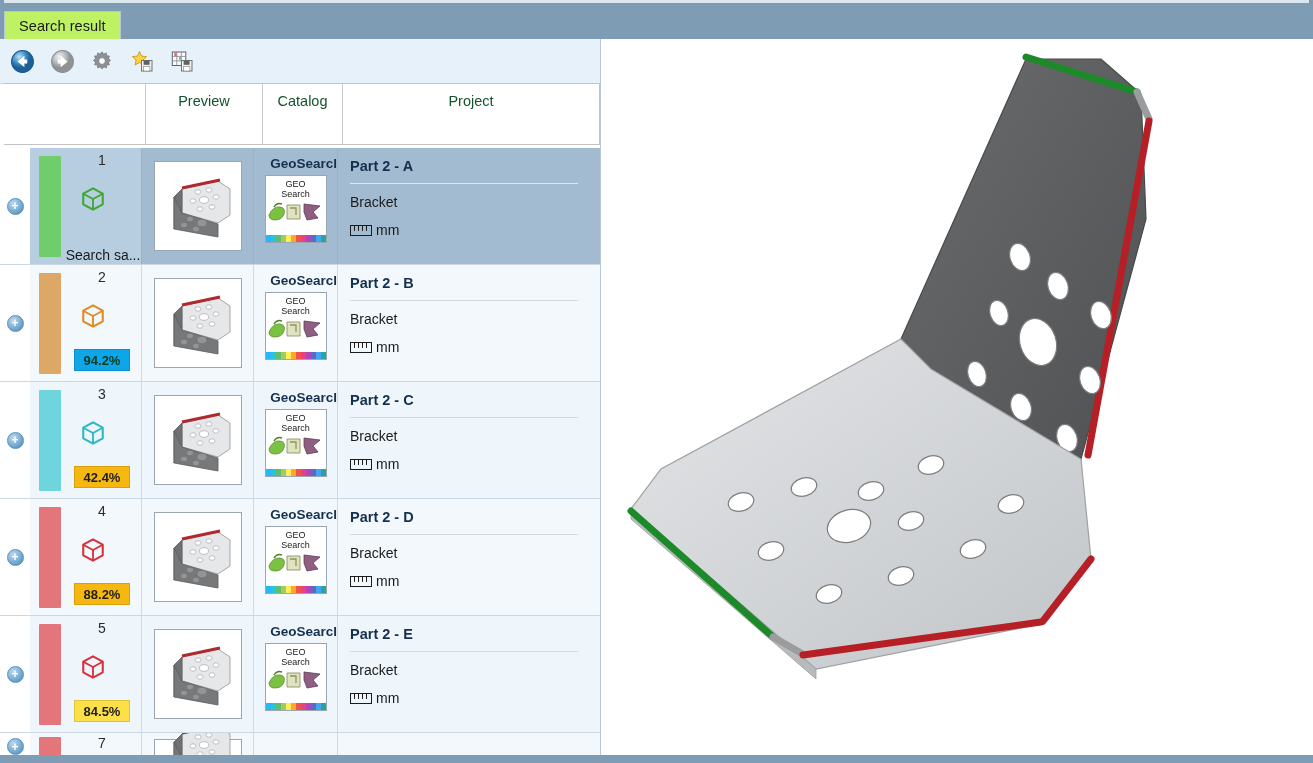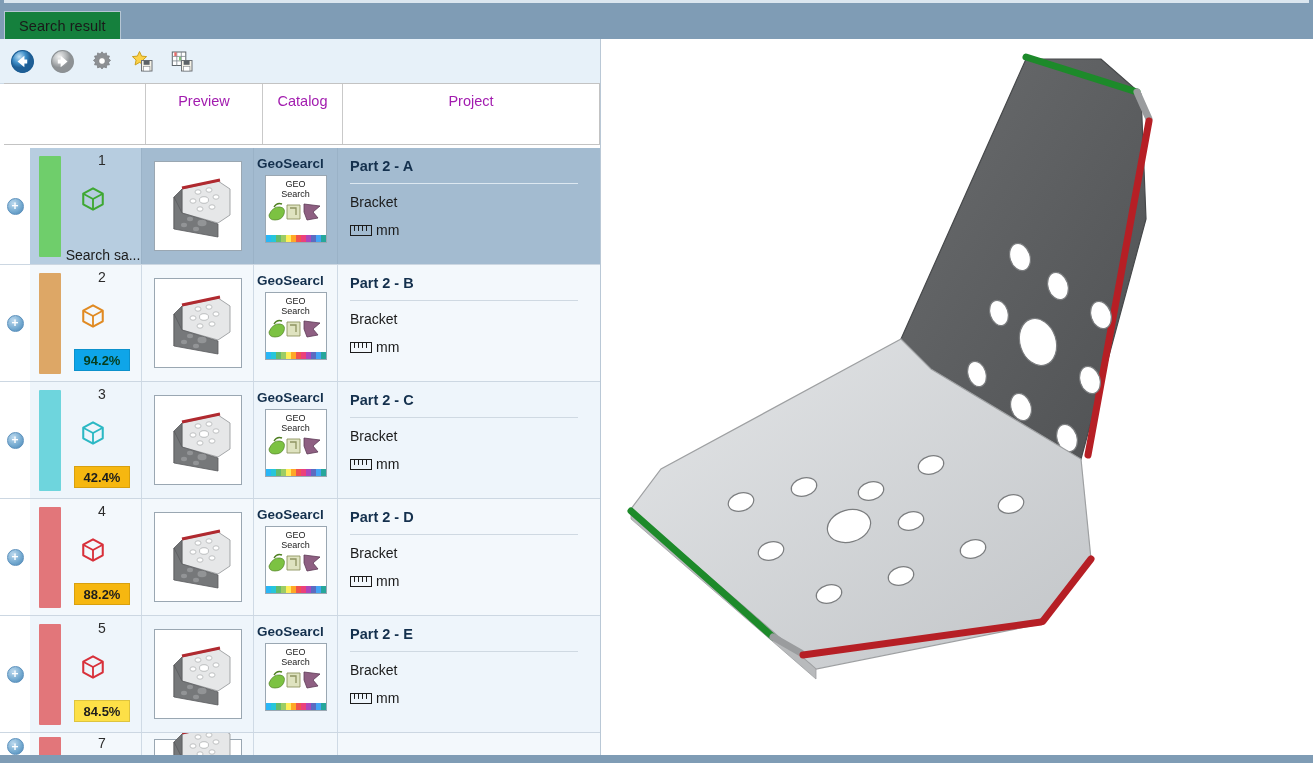--- a/index.html
+++ b/index.html
@@ -11,21 +11,21 @@
   .app{position:relative;width:1313px;height:763px;}
 
   
   .top-strip{position:absolute;left:0;top:0;width:1313px;height:6px;background:#7f9cb5;}
   .top-strip-inner{position:absolute;left:4px;top:0;width:1305px;height:3px;background:#dbe6ef;}
 
   
   .tabbar{position:absolute;left:0;top:6px;width:1313px;height:33px;background:#7f9cb5;}
   .tab{
     position:absolute;left:4px;top:5px;height:28px;
-    background:#15803d;border:1px solid #b6c6d4;border-bottom:none;
+    background:#bef264;border:1px solid #b6c6d4;border-bottom:none;
     display:flex;align-items:center;padding:0 14px;
     font-size:14.5px;color:#1a1a1a;letter-spacing:.1px;
   }
 
   
   .left-panel{
     position:absolute;left:0;top:39px;width:600px;height:716px;
     background:#ffffff;border-right:1px solid #b9c8d6;
     overflow:hidden;
   }
@@ -37,21 +37,21 @@
   .tb-btn{width:28px;height:28px;display:flex;align-items:center;justify-content:center;cursor:pointer;}
 
   
   .thead{
     position:absolute;left:4px;top:44px;width:596px;height:62px;
     background:#ffffff;border:1px solid #c3c3c3;border-left:none;
     display:flex;box-sizing:border-box;
   }
   .th{
     display:flex;align-items:flex-start;justify-content:center;
-    padding-top:9px;font-size:14.5px;color:#a21caf;
+    padding-top:9px;font-size:14.5px;color:#14532d;
     border-right:1px solid #c9c9c9;box-sizing:border-box;height:100%;
   }
   .th.c0{width:142px;}
   .th.c1{width:117px;}
   .th.c2{width:80px;}
   .th.c3{width:256px;border-right:none;}
 
   
   .rows{position:absolute;left:0;top:109px;width:600px;height:607px;overflow:hidden;}
   .row{
@@ -111,21 +111,21 @@
     display:flex;align-items:center;justify-content:center;box-sizing:border-box;
   }
 
   .catalogcell{
     width:84px;flex:none;box-sizing:border-box;border-right:1px solid #cfdae5;
     display:flex;flex-direction:column;align-items:center;padding-top:8px;
   }
   .row.selected .catalogcell{border-right:1px solid #9ab2c7;}
   .catname{
     font-size:13.5px;font-weight:bold;color:#14304d;white-space:nowrap;
-    overflow:hidden;width:80px;text-align:left;padding-left:3px;
+    overflow:hidden;width:80px;text-align:right;padding-left:3px;
   }
   .catlogo{
     margin-top:4px;width:62px;height:68px;background:#ffffff;
     border:1px solid #9aa7b2;box-sizing:border-box;
     display:flex;flex-direction:column;align-items:center;
   }
   .catlogo .cltext{font-size:9px;color:#1a1a1a;line-height:10px;text-align:center;padding-top:3px;}
   .catlogo .clshapes{flex:1;width:100%;}
   .catlogo .clbar{width:100%;height:7px;display:flex;}
   .catlogo .clbar i{flex:1;height:100%;display:block;}

